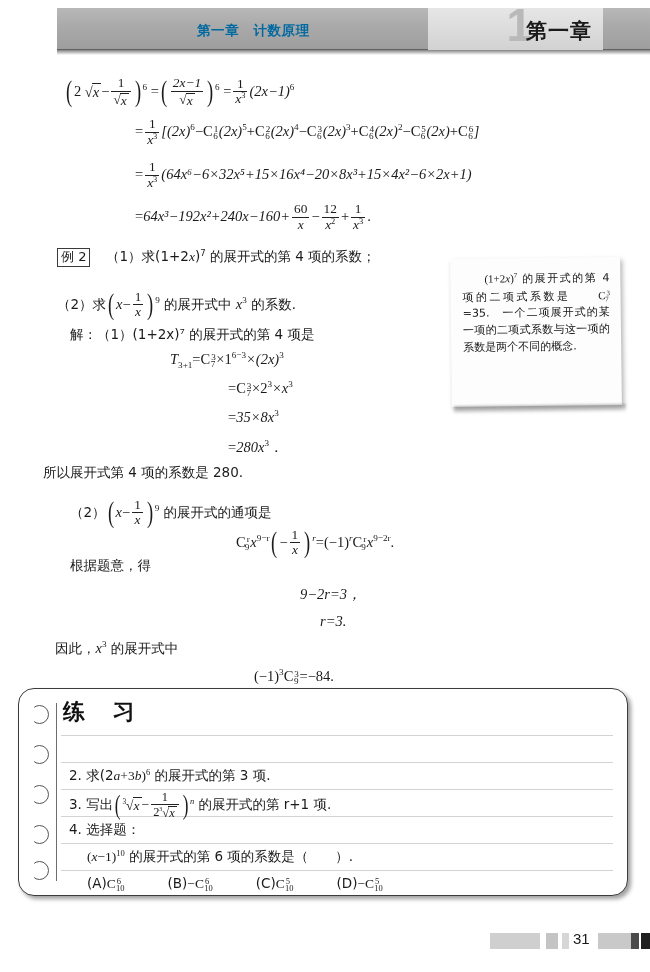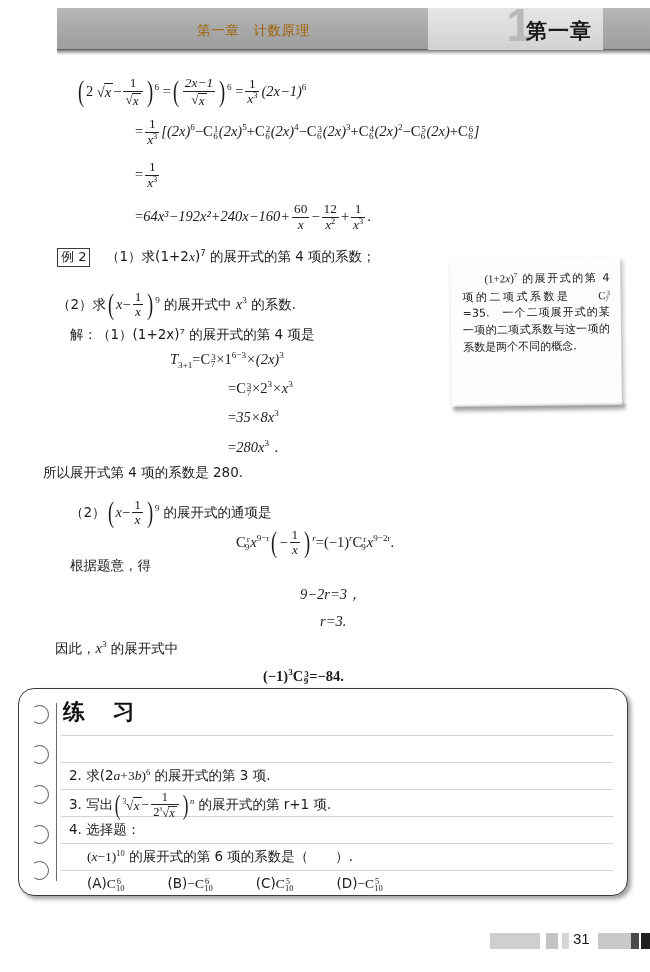--- a/index.html
+++ b/index.html
@@ -57,22 +57,22 @@
     font-size: 21px;
     font-weight: bold;
     letter-spacing: 1px;
     color: #1b1b1b;
     font-family: "Liberation Sans", sans-serif;
   }
   .hdr-runtitle {
     position: absolute;
     left: 140px; top: 14px;
     font-size: 12.5px;
-    font-weight: normal;
-    color: #a16207;
+    font-weight: bold;
+    color: #0369a1;
     letter-spacing: .6px;
   }
 
   
   .math { font-family: "Liberation Serif", serif; font-style: normal; white-space: nowrap; }
   .v { font-style: italic; }
   sup, sub { font-size: 63%; line-height: 0; }
   sup { vertical-align: super; }
   sub { vertical-align: sub; }
 
@@ -216,33 +216,33 @@
 <body>
 
 <div id="page-header">
   <div class="hdr-band"></div>
   <div class="hdr-chaptertab"></div>
   <div class="hdr-bignum">1</div>
   <div class="hdr-chaplabel">第一章</div>
   <div class="hdr-runtitle cn">第一章　计数原理</div>
 </div>
 
-<div class="eqblock math" style="left:76px; top:76px;">
+<div class="eqblock math" style="left:64px; top:76px;">
   <span class="bigparen-l">(</span><span>2</span>
   <span class="radsign">√</span><span class="sq v">x</span><span>−</span><span class="frac"><span class="num">1</span><span class="den">√<span class="sq v">x</span></span></span><span class="bigparen-r">)</span><sup>6</sup>
   <span>=</span><span class="bigparen-l">(</span><span class="frac"><span class="num v">2x−1</span><span class="den">√<span class="sq v">x</span></span></span><span class="bigparen-r">)</span><sup>6</sup>
   <span>=</span><span class="frac"><span class="num">1</span><span class="den"><span class="v">x</span><sup>3</sup></span></span><span class="v">(2x−1)</span><sup>6</sup>
 </div>
 
 <div class="eqblock math" style="left:135px; top:118px;">
   <span>=</span><span class="frac"><span class="num">1</span><span class="den"><span class="v">x</span><sup>3</sup></span></span><span id="line2-terms"><span class="v">[(2x)</span><sup>6</sup><span>−</span><span class="comb"><span class="cc">C</span><span class="sup">1</span><span class="sub">6</span></span><span class="v">(2x)</span><sup>5</sup><span>+</span><span class="comb"><span class="cc">C</span><span class="sup">2</span><span class="sub">6</span></span><span class="v">(2x)</span><sup>4</sup><span>−</span><span class="comb"><span class="cc">C</span><span class="sup">3</span><span class="sub">6</span></span><span class="v">(2x)</span><sup>3</sup><span>+</span><span class="comb"><span class="cc">C</span><span class="sup">4</span><span class="sub">6</span></span><span class="v">(2x)</span><sup>2</sup><span>−</span><span class="comb"><span class="cc">C</span><span class="sup">5</span><span class="sub">6</span></span><span class="v">(2x)</span><span>+</span><span class="comb"><span class="cc">C</span><span class="sup">6</span><span class="sub">6</span></span><span class="v">]</span></span>
 </div>
 
 <div class="eqblock math" style="left:135px; top:161px;">
-  <span>=</span><span class="frac"><span class="num">1</span><span class="den"><span class="v">x</span><sup>3</sup></span></span>
+  <span>=</span><span class="frac"><span class="num">1</span><span class="den"><span class="v">x</span><sup>3</sup></span></span><span class="v">(64x⁶−6×32x⁵+15×16x⁴−20×8x³+15×4x²−6×2x+1)</span>
 </div>
 
 <div class="eqblock math" style="left:135px; top:203px;">
   <span>=</span><span class="v">64x³−192x²+240x−160+</span><span class="frac"><span class="num">60</span><span class="den v">x</span></span><span>−</span><span class="frac"><span class="num">12</span><span class="den"><span class="v">x</span><sup>2</sup></span></span><span>+</span><span class="frac"><span class="num">1</span><span class="den"><span class="v">x</span><sup>3</sup></span></span><span>.</span>
 </div>
 
 <div class="textline" style="left:57px; top:248px;">
   <span class="ex-tag">例 2</span>
   <span class="cn" style="margin-left:12px;"><span>（1）求(1+2</span><span class="v math">x</span><span>)</span><sup>7</sup><span> 的展开式的第 4 项的系数；</span></span>
 </div>
@@ -282,21 +282,21 @@
 </div>
 
 <div class="textline cn" style="left:70px; top:557px;">根据题意，得</div>
 <div class="eqblock math v" style="left:300px; top:585px;">9−2r=3，</div>
 <div class="eqblock math v" style="left:320px; top:613px;">r=3.</div>
 
 <div class="textline" style="left:55px; top:640px;">
   <span class="cn">因此，</span><span class="math v">x</span><sup class="math">3</sup><span class="cn"> 的展开式中</span>
 </div>
 
-<div class="eqblock math" style="left:263px; top:668px;font-weight:bold;">
+<div class="eqblock math" style="left:254px; top:668px;">
   <span>(−1)</span><sup>3</sup><span class="comb"><span class="cc">C</span><span class="sup">3</span><span class="sub">9</span></span><span>=−84.</span>
 </div>
 
 <div id="sticky-note">
   <div class="note-inner">
     <p><span class="math">(1+2<span class="v">x</span>)<sup>7</sup></span><span> 的展开式的第 4 项的二项式系数是 </span><span class="comb math"><span class="cc">C</span><span class="sup">3</span><span class="sub">7</span></span><span>=35.　一个二项展开式的某一项的二项式系数与这一项的系数是两个不同的概念.</span></p>
   </div>
 </div>
 
 <div id="exercise-box">

